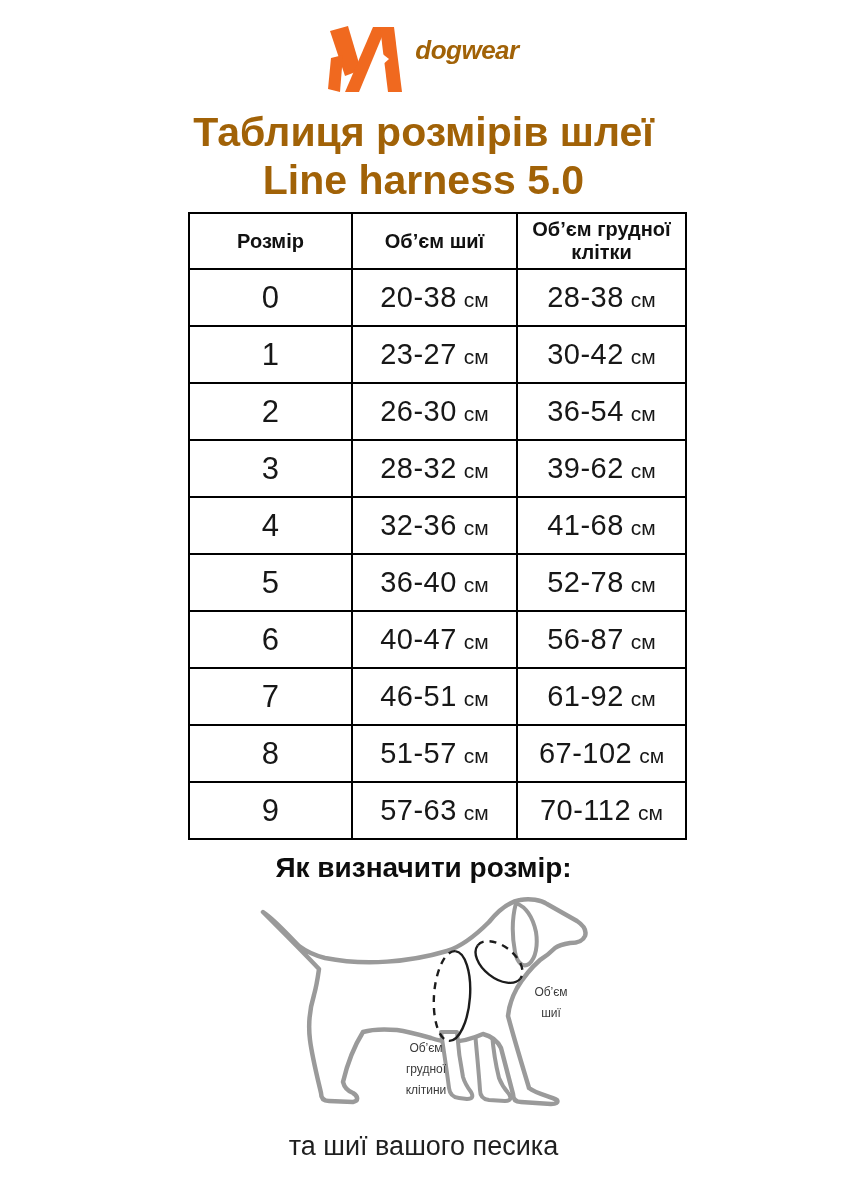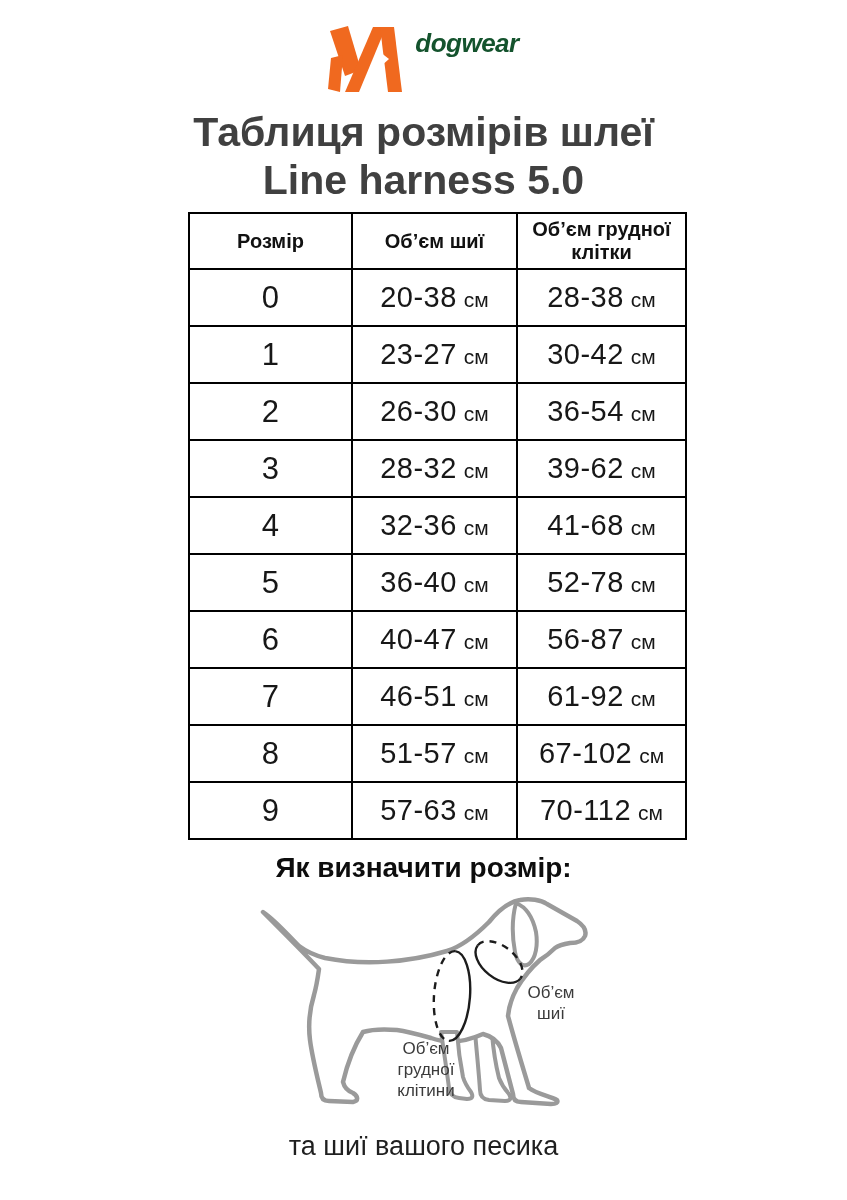--- a/index.html
+++ b/index.html
@@ -7,45 +7,45 @@
        font-family:"Liberation Sans",sans-serif;color:#111;}
 
   
   .logo{position:absolute;top:26px;left:0;width:100%;display:flex;
         justify-content:center;align-items:flex-start;gap:13px;}
   .logo-icon{width:74px;height:66px;flex:0 0 auto;}
   .logo-text{display:flex;flex-direction:column;align-items:flex-start;line-height:1;}
   .brand-name{font-size:42px;font-weight:900;font-style:italic;color:#231f20;
               letter-spacing:-1px;white-space:nowrap;}
   .brand-reg{font-size:13px;font-weight:700;vertical-align:18px;font-style:normal;}
-  .brand-sub{font-size:26px;font-weight:900;font-style:italic;color:#14532d;
-             margin-top:4px;letter-spacing:-0.5px;}
+  .brand-sub{font-size:26px;font-weight:900;font-style:italic;color:#a16207;
+             margin-top:11px;letter-spacing:-0.5px;}
 
   
   .title{position:absolute;top:108px;left:0;width:100%;text-align:center;
-         font-size:41px;font-weight:800;line-height:48px;color:#404040;}
+         font-size:41px;font-weight:800;line-height:48px;color:#a16207;}
 
   
   table.size-table{position:absolute;left:188px;top:212px;width:497px;
                    border-collapse:collapse;table-layout:fixed;}
   .size-table th,.size-table td{border:2px solid #000;text-align:center;
                                 vertical-align:middle;padding:0;}
   .size-table th{height:54px;font-size:20px;font-weight:800;line-height:23px;}
   .size-table td{height:55px;font-weight:400;color:#171717;}
   .size-table td .val{font-size:29px;letter-spacing:0.5px;}
   .size-table td.size-col .val{font-size:31px;}
   .size-table td .unit{font-size:21px;margin-left:7px;}
   col.c1{width:163px;} col.c2{width:165px;} col.c3{width:169px;}
 
   
   .guide-heading{position:absolute;top:852px;left:0;width:100%;text-align:center;
                  font-size:28px;font-weight:700;color:#0d0d0d;}
   .dog-wrap{position:absolute;left:225px;top:890px;width:425px;height:238px;}
   .dog-wrap svg{position:absolute;left:0;top:0;}
-  .measure-label{position:absolute;text-align:center;font-size:17px;
+  .measure-label{position:absolute;text-align:center;font-size:12px;
                  line-height:21px;color:#3b3b3b;}
   .neck-label{left:288px;top:92px;width:76px;}
   .chest-label{left:156px;top:148px;width:90px;}
 
   
   .footer-note{position:absolute;top:1128px;left:0;width:100%;text-align:center;
                font-size:27px;line-height:37px;font-weight:500;color:#1f1f1f;}
 </style>
 </head>
 <body>

